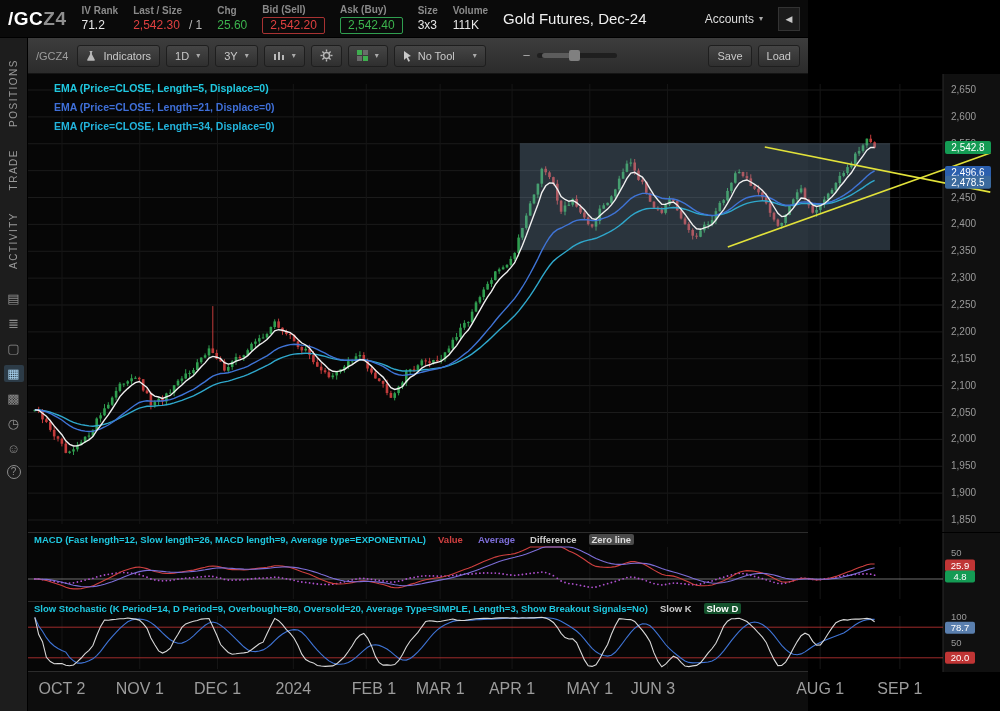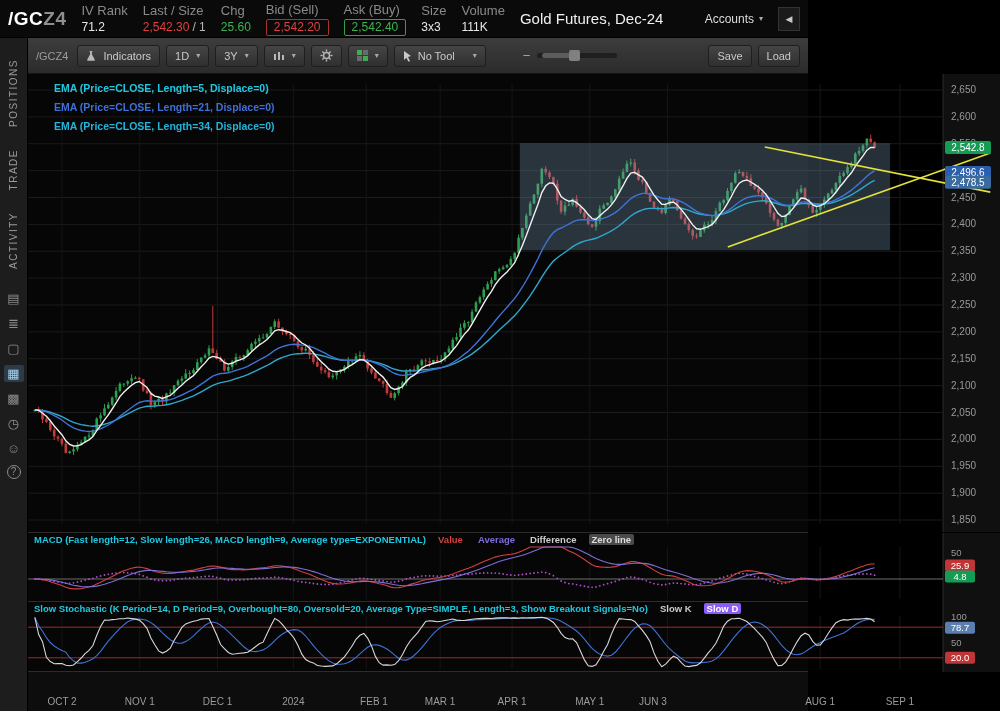--- a/index.html
+++ b/index.html
@@ -5,23 +5,23 @@
   *{margin:0;padding:0;box-sizing:border-box;}
   html,body{width:1000px;height:711px;background:#000;font-family:"Liberation Sans",sans-serif;overflow:hidden;}
   svg text{font-family:"Liberation Sans",sans-serif;}
   .app{width:808px;height:711px;display:flex;flex-direction:column;background:#121212;}
 
   
   .topbar{height:38px;background:#0a0a0a;display:flex;align-items:center;gap:15px;padding:0 8px;border-bottom:1px solid #000;flex:0 0 38px;}
   .sym{font-size:19px;font-weight:bold;color:#fff;letter-spacing:.5px;}
   .sym-month{color:#8f8f8f;}
   .qf{display:flex;flex-direction:column;justify-content:center;gap:2px;}
-  .ql{font-size:13px;color:#8a8a8a;white-space:nowrap;}
+  .ql{font-size:10px;color:#8a8a8a;white-space:nowrap;font-weight:bold;}
   .qv{font-size:12px;color:#e8e8e8;white-space:nowrap;}
-  .qv-row{display:flex;gap:3px;align-items:baseline;}
+  .qv-row{display:flex;gap:9px;align-items:baseline;}
   .red{color:#e04040;}
   .green{color:#3cb44e;}
   .dim{color:#b8b8b8;}
   .boxed{border:1px solid;border-radius:2px;padding:0 7px;line-height:15px;}
   .boxed.red{border-color:#a83232;}
   .boxed.green{border-color:#2f9e4f;}
   .desc{color:#f0f0f0;font-size:15px;}
   .flexspacer{flex:1;}
   .accounts{color:#dcdcdc;font-size:12px;display:flex;align-items:center;gap:5px;cursor:pointer;}
   .caret{font-size:8px;color:#aaa;}
@@ -53,21 +53,21 @@
   .chart-area{position:relative;height:458px;flex:0 0 458px;background:#060606;}
   .ema-labels{position:absolute;top:8px;left:10px;display:flex;flex-direction:column;gap:7px;margin-left:16px;}
   .ema-label{font-size:10.5px;font-weight:bold;cursor:pointer;}
   .panel{position:relative;border-top:1px solid #2c2c2c;text-align:right;}
   #macd-panel{height:69px;flex:0 0 69px;}
   #stoch-panel{height:70px;flex:0 0 70px;}
   .panel-legend{position:absolute;top:1px;left:6px;right:62px;display:flex;gap:9px;align-items:center;white-space:nowrap;overflow:hidden;z-index:2;}
   .plabel{font-size:9.5px;font-weight:bold;color:#1fc8e0;}
   .legend-item{font-size:9.5px;font-weight:bold;padding:0 3px;border-radius:2px;cursor:pointer;}
   .xaxis{position:relative;flex:1;background:#0d0d0d;border-top:1px solid #2c2c2c;}
-  .xlabel{position:absolute;top:8px;transform:translateX(-50%);color:#9c9c9c;font-size:10px;white-space:nowrap;margin-top:16px;}
+  .xlabel{position:absolute;top:8px;transform:translateX(-50%);color:#9c9c9c;font-size:16px;white-space:nowrap;}
 </style>
 </head>
 <body>
 
 <div class="app">
 
   <header class="topbar">
     <div class="sym">
       <span>/GC</span><span class="sym-month">Z4</span>
     </div>
@@ -971,21 +971,21 @@
               <rect x="917" y="37.504" width="30" height="12" rx="2" fill="#149b54"></rect>
               <text x="932" y="47.004" fill="#fff" font-size="9.5" text-anchor="middle">4.8</text>
             </g>
           </svg>
       </div>
 
       <div class="panel" id="stoch-panel">
         <div class="panel-legend" id="stoch-legend">
           <span class="plabel">Slow Stochastic (K Period=14, D Period=9, Overbought=80, Oversold=20, Average Type=SIMPLE, Length=3, Show Breakout Signals=No)</span>
         <span class="legend-item" style="color: rgb(204, 204, 204);">Slow K</span>
-            <span class="legend-item" style="color: rgb(255, 255, 255); background: #8b5cf6;">Slow D</span>
+            <span class="legend-item" style="color: rgb(255, 255, 255); background: #14532d;">Slow D</span>
             <span class="legend-item" style="color: rgb(208, 96, 48);">Overbought</span>
             <span class="legend-item" style="color: rgb(204, 59, 51);">Oversold</span>
             <span class="legend-item" style="color: rgb(47, 174, 78);">Up Signal</span>
             <span class="legend-item" style="color: rgb(208, 56, 56);">Down Signal</span>
           </div>
         <svg id="stoch-svg" width="972" height="70">
             <rect x="915" y="0" width="57" height="70" fill="#101010"></rect>
             <line x1="915" y1="0" x2="915" y2="70" stroke="#2a2a2a"></line>
             <line x1="34.02" y1="14" x2="34.02" y2="67" stroke="#161616"></line>
             <line x1="111.78" y1="14" x2="111.78" y2="67" stroke="#161616"></line>

